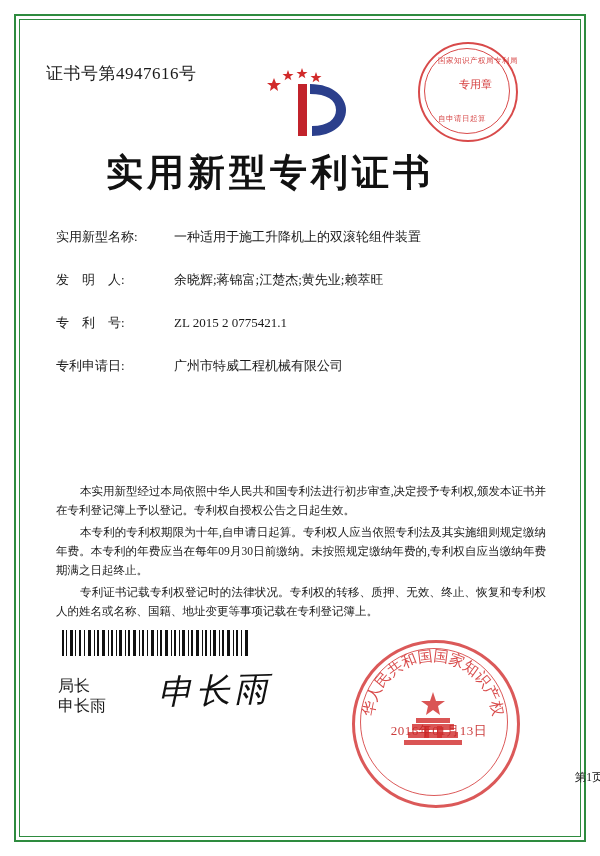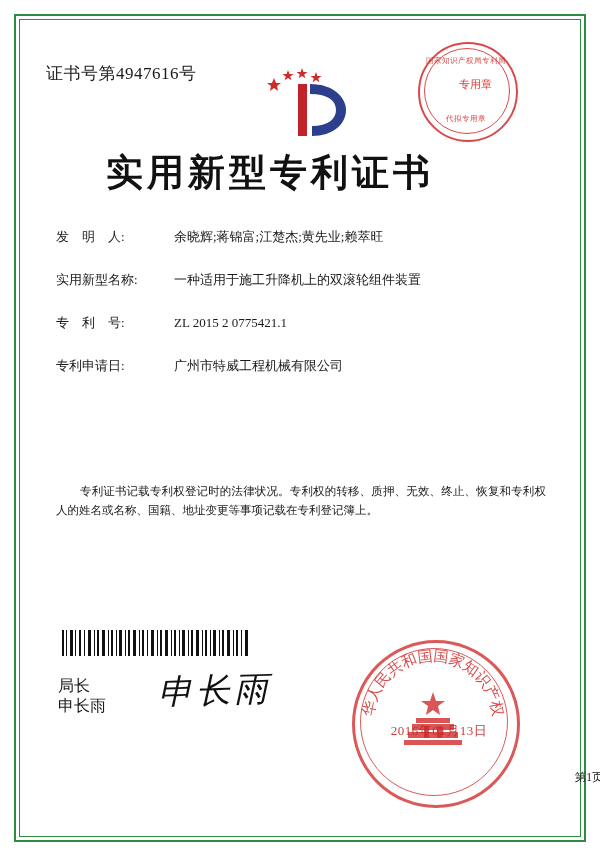--- a/index.html
+++ b/index.html
@@ -78,26 +78,26 @@
     opacity: .82;
   }
   .seal-circle.inner {
     left: 6px; top: 6px;
     width: 84px; height: 84px;
     border-width: 1px;
   }
   .seal-text-top, .seal-text-bottom {
     position: absolute;
     width: 96px;
-    text-align: center;
     color: #cf2222;
     font-size: 7.5px;
     font-family: Liberation Mono, monospace;
     opacity: .85;
     letter-spacing: .5px;
+    margin-left: 20px;
   }
   .seal-text-top { top: 14px; }
   .seal-text-bottom { top: 72px; }
   .seal-center {
     position: absolute;
     top: 36px; width: 115px;
     text-align: center;
     color: #cf2222;
     font-size: 11px;
     line-height: 12px;
@@ -246,41 +246,43 @@
       <path d="M70 22 C94 22 106 36 106 48 C106 62 93 74 72 74 L72 64 C88 64 96 57 96 48 C96 38 87 32 70 32 Z" fill="#2b3f8c"></path>
       <path d="M70 22 L70 74" stroke="#2b3f8c" stroke-width="0" fill="none"></path>
     </svg>
   </div>
 
   <div class="seal-top">
     <div class="seal-circle"></div>
     <div class="seal-circle inner"></div>
     <div class="seal-text-top">国家知识产权局专利局</div>
     <div class="seal-center">专用章</div>
-    <div class="seal-text-bottom">代拟专用章</div>
+    <div class="seal-text-bottom">自申请日起算</div>
   </div>
 
   <div class="title">实用新型专利证书</div>
 
   <div class="fields">
     <div class="field-row">
-      <span class="field-label">发　明　人:</span><span class="field-value">余晓辉;蒋锦富;江楚杰;黄先业;赖萃旺</span>
+      <span class="field-label">实用新型名称:</span><span class="field-value">一种适用于施工升降机上的双滚轮组件装置</span>
     </div>
     <div class="field-row">
-      <span class="field-label">实用新型名称:</span><span class="field-value">一种适用于施工升降机上的双滚轮组件装置</span>
+      <span class="field-label">发　明　人:</span><span class="field-value">余晓辉;蒋锦富;江楚杰;黄先业;赖萃旺</span>
     </div>
     <div class="field-row">
       <span class="field-label">专　利　号:</span><span class="field-value">ZL 2015 2 0775421.1</span>
     </div>
     <div class="field-row">
       <span class="field-label">专利申请日:</span><span class="field-value">广州市特威工程机械有限公司</span>
     </div>
   </div>
 
   <div class="body-text">
+    <p>本实用新型经过本局依照中华人民共和国专利法进行初步审查,决定授予专利权,颁发本证书并在专利登记簿上予以登记。专利权自授权公告之日起生效。</p>
+    <p>本专利的专利权期限为十年,自申请日起算。专利权人应当依照专利法及其实施细则规定缴纳年费。本专利的年费应当在每年09月30日前缴纳。未按照规定缴纳年费的,专利权自应当缴纳年费期满之日起终止。</p>
     <p>专利证书记载专利权登记时的法律状况。专利权的转移、质押、无效、终止、恢复和专利权人的姓名或名称、国籍、地址变更等事项记载在专利登记簿上。</p>
   </div>
 
   <div class="barcode">
     <svg width="188" height="26" viewBox="0 0 188 26">
       <g fill="#111">
         <rect x="0" y="0" width="2" height="26"></rect>
           <rect x="4" y="0" width="1" height="26"></rect>
         <rect x="8" y="0" width="3" height="26"></rect>
           <rect x="13" y="0" width="1" height="26"></rect>

